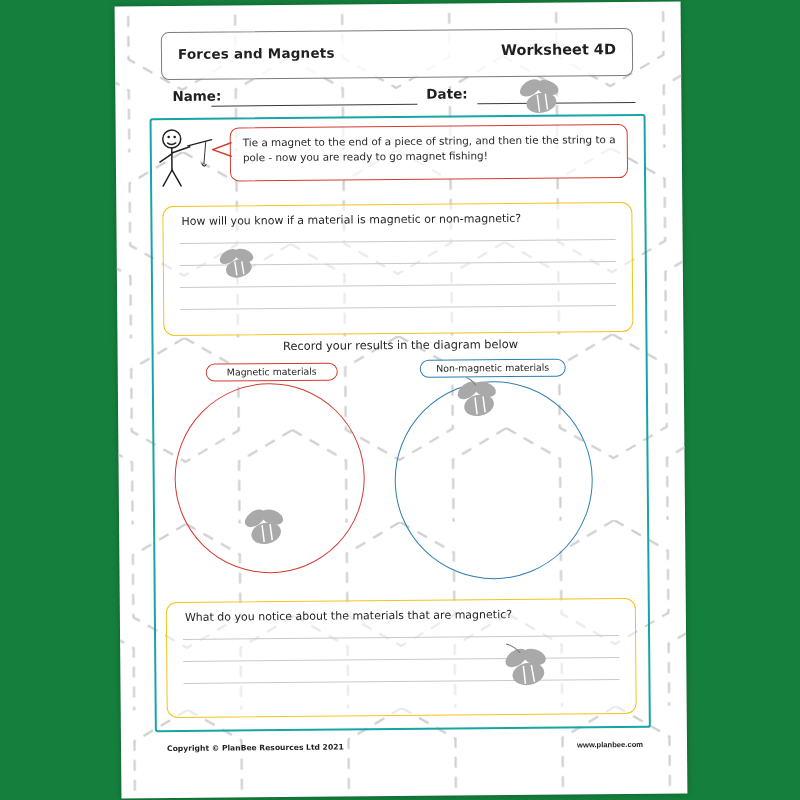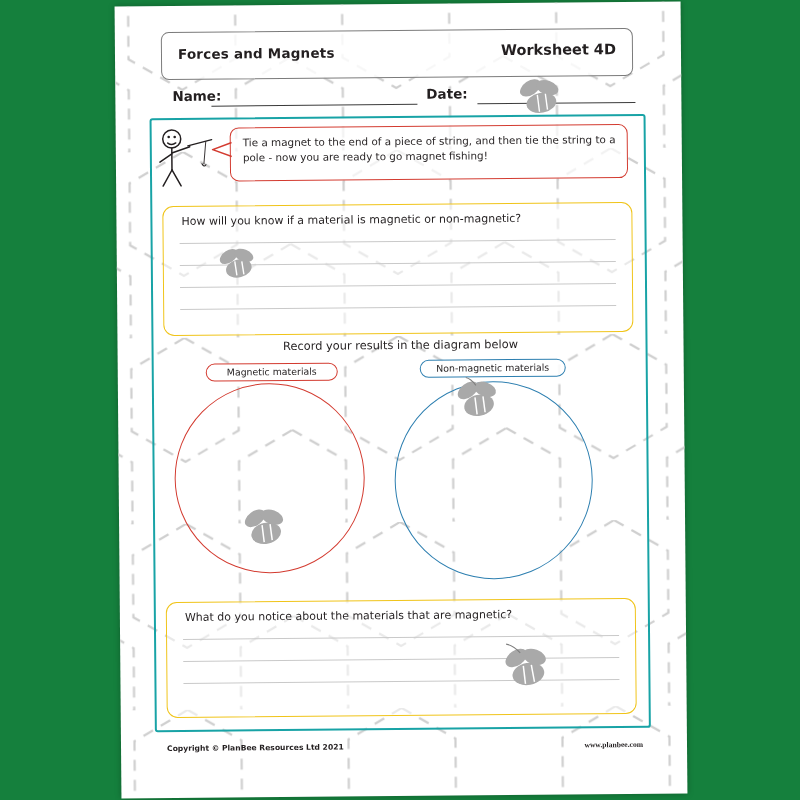--- a/index.html
+++ b/index.html
@@ -203,21 +203,21 @@
     color: #231f20;
     font-family: "DejaVu Sans", sans-serif;
   }
   .footer-right {
     position: absolute;
     right: 44px;
     top: 738px;
     font-size: 7.6px;
     font-weight: bold;
     color: #231f20;
-    font-family: Liberation Serif, serif;
+    font-family: Liberation Sans, sans-serif;
   }
   .bee {
     position: absolute;
     pointer-events: none;
   }
 </style>
 </head>
 <body>
 
 <div class="page">

